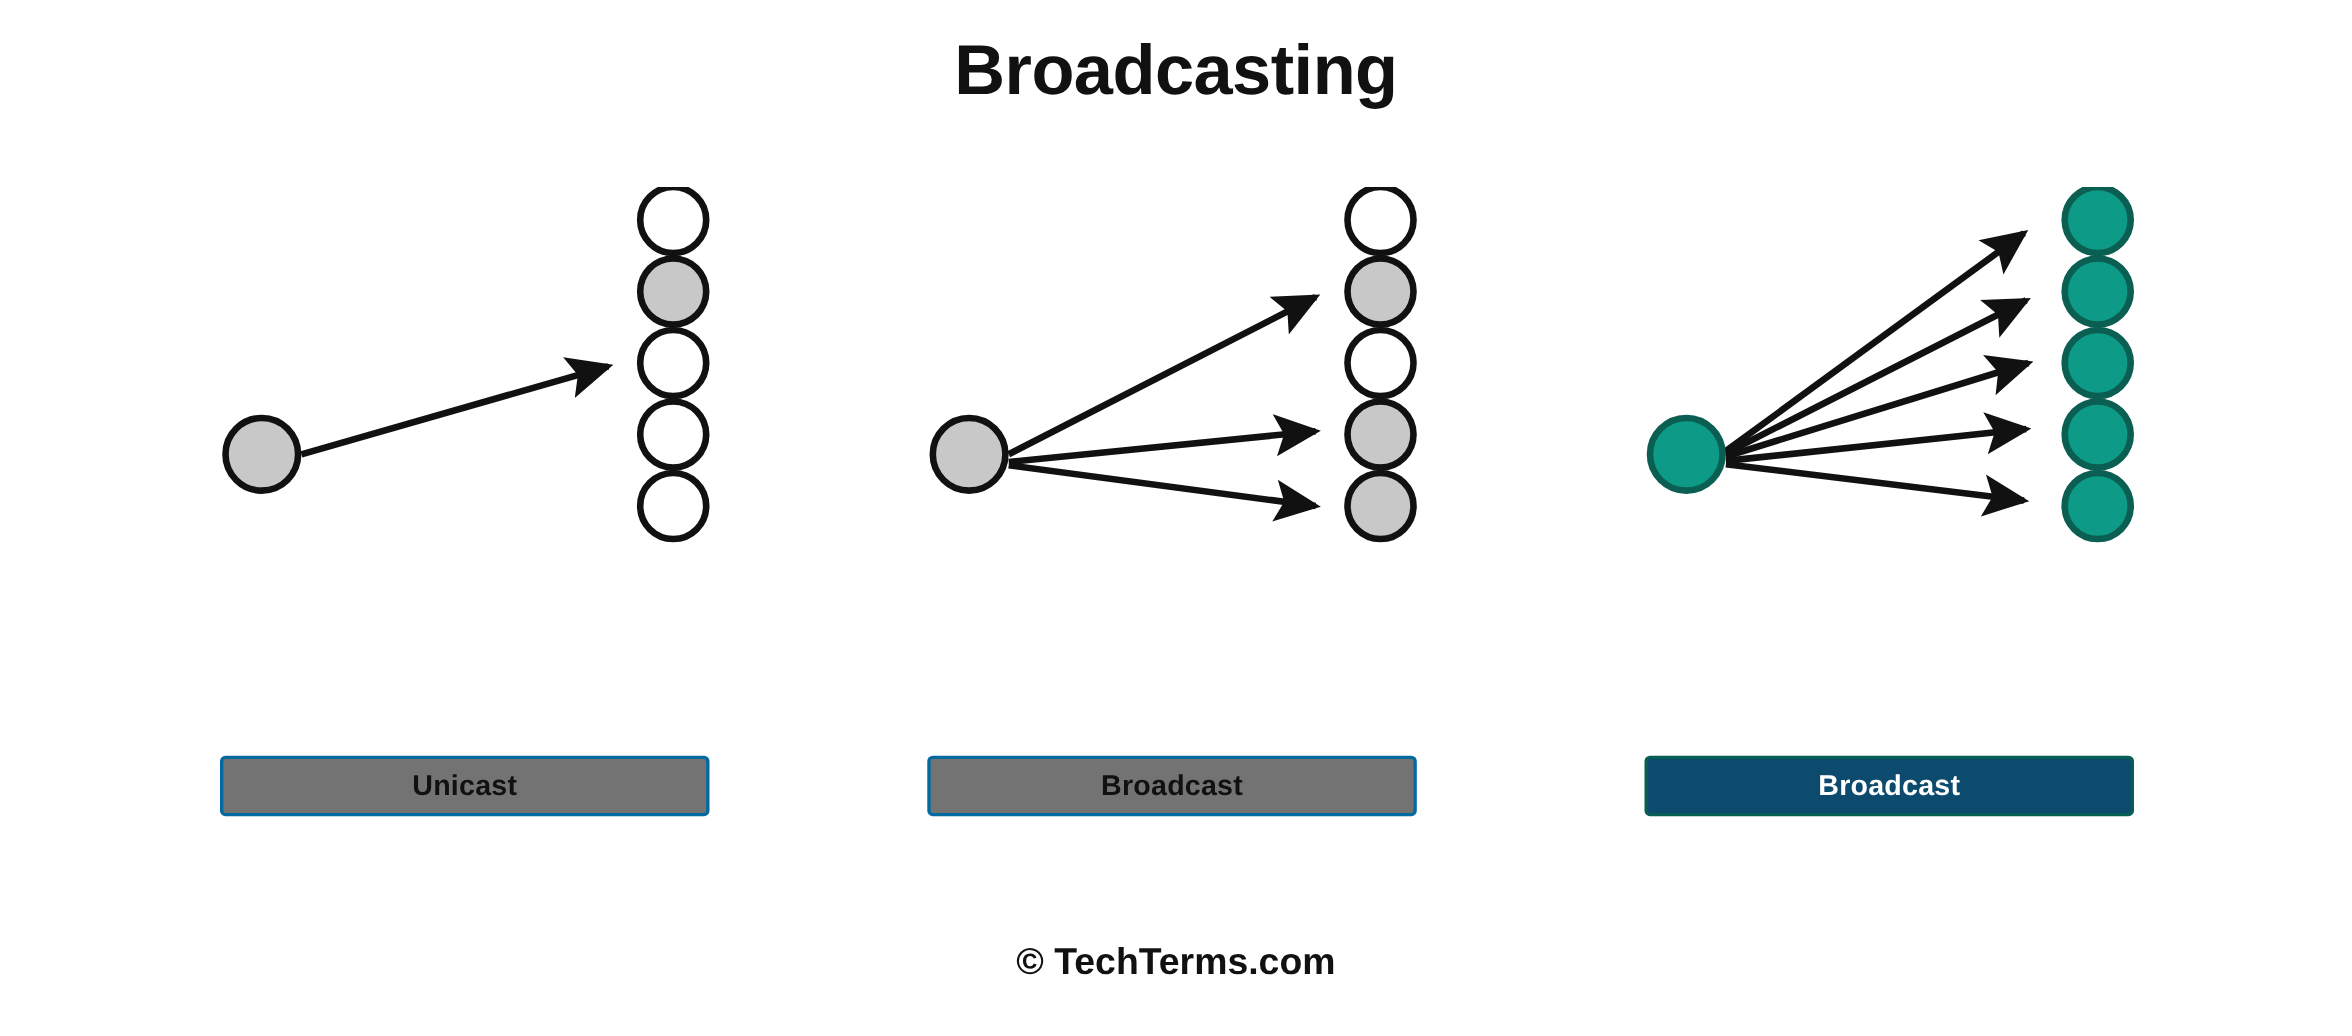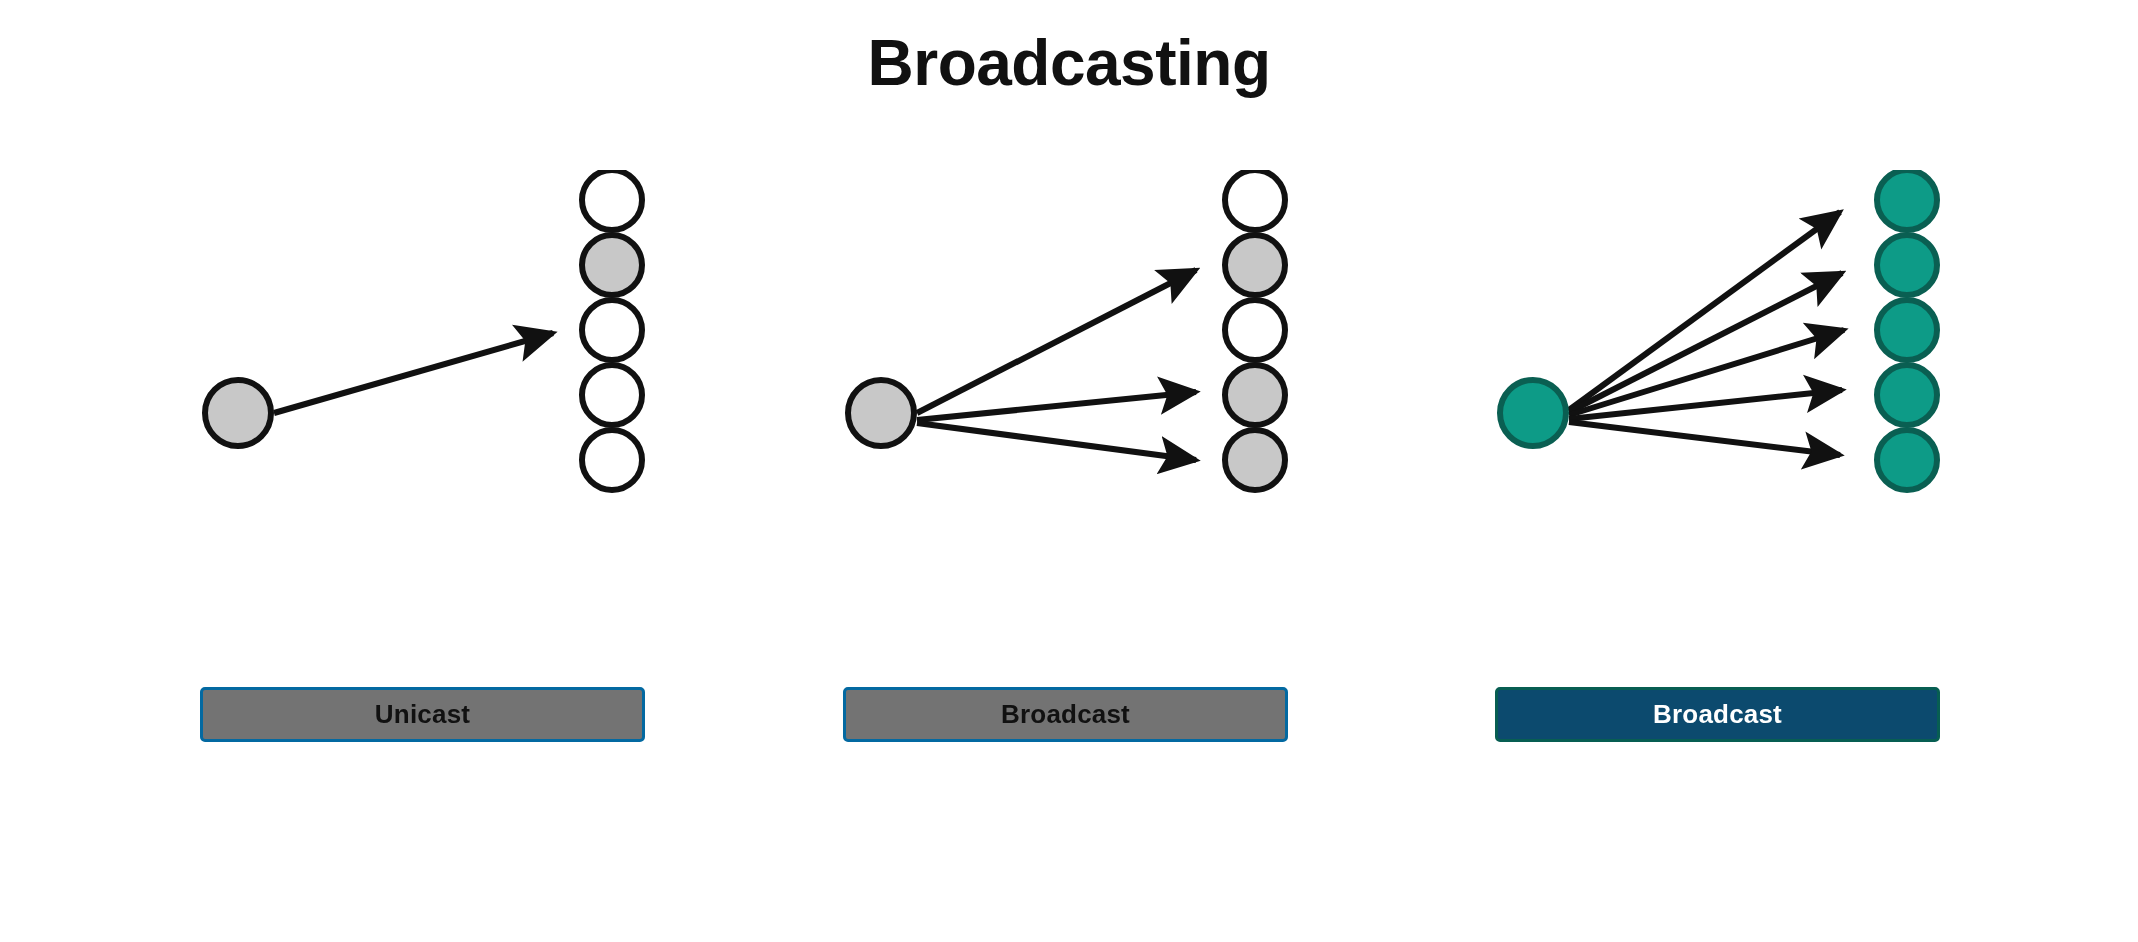--- a/index.html
+++ b/index.html
@@ -163,14 +163,15 @@
         <circle cx="437" cy="160" r="30" fill="#0D9B87" stroke="#0A5F52" stroke-width="6"></circle>
         <circle cx="437" cy="225" r="30" fill="#0D9B87" stroke="#0A5F52" stroke-width="6"></circle>
         <circle cx="437" cy="290" r="30" fill="#0D9B87" stroke="#0A5F52" stroke-width="6"></circle>
       </g>
     </svg>
     <div class="label-box filled">
       <span>Broadcast</span>
     </div>
   </div>
 
+  <div id="credit">© TechTerms.com</div>
 
 </div>
 
 </body></html>

